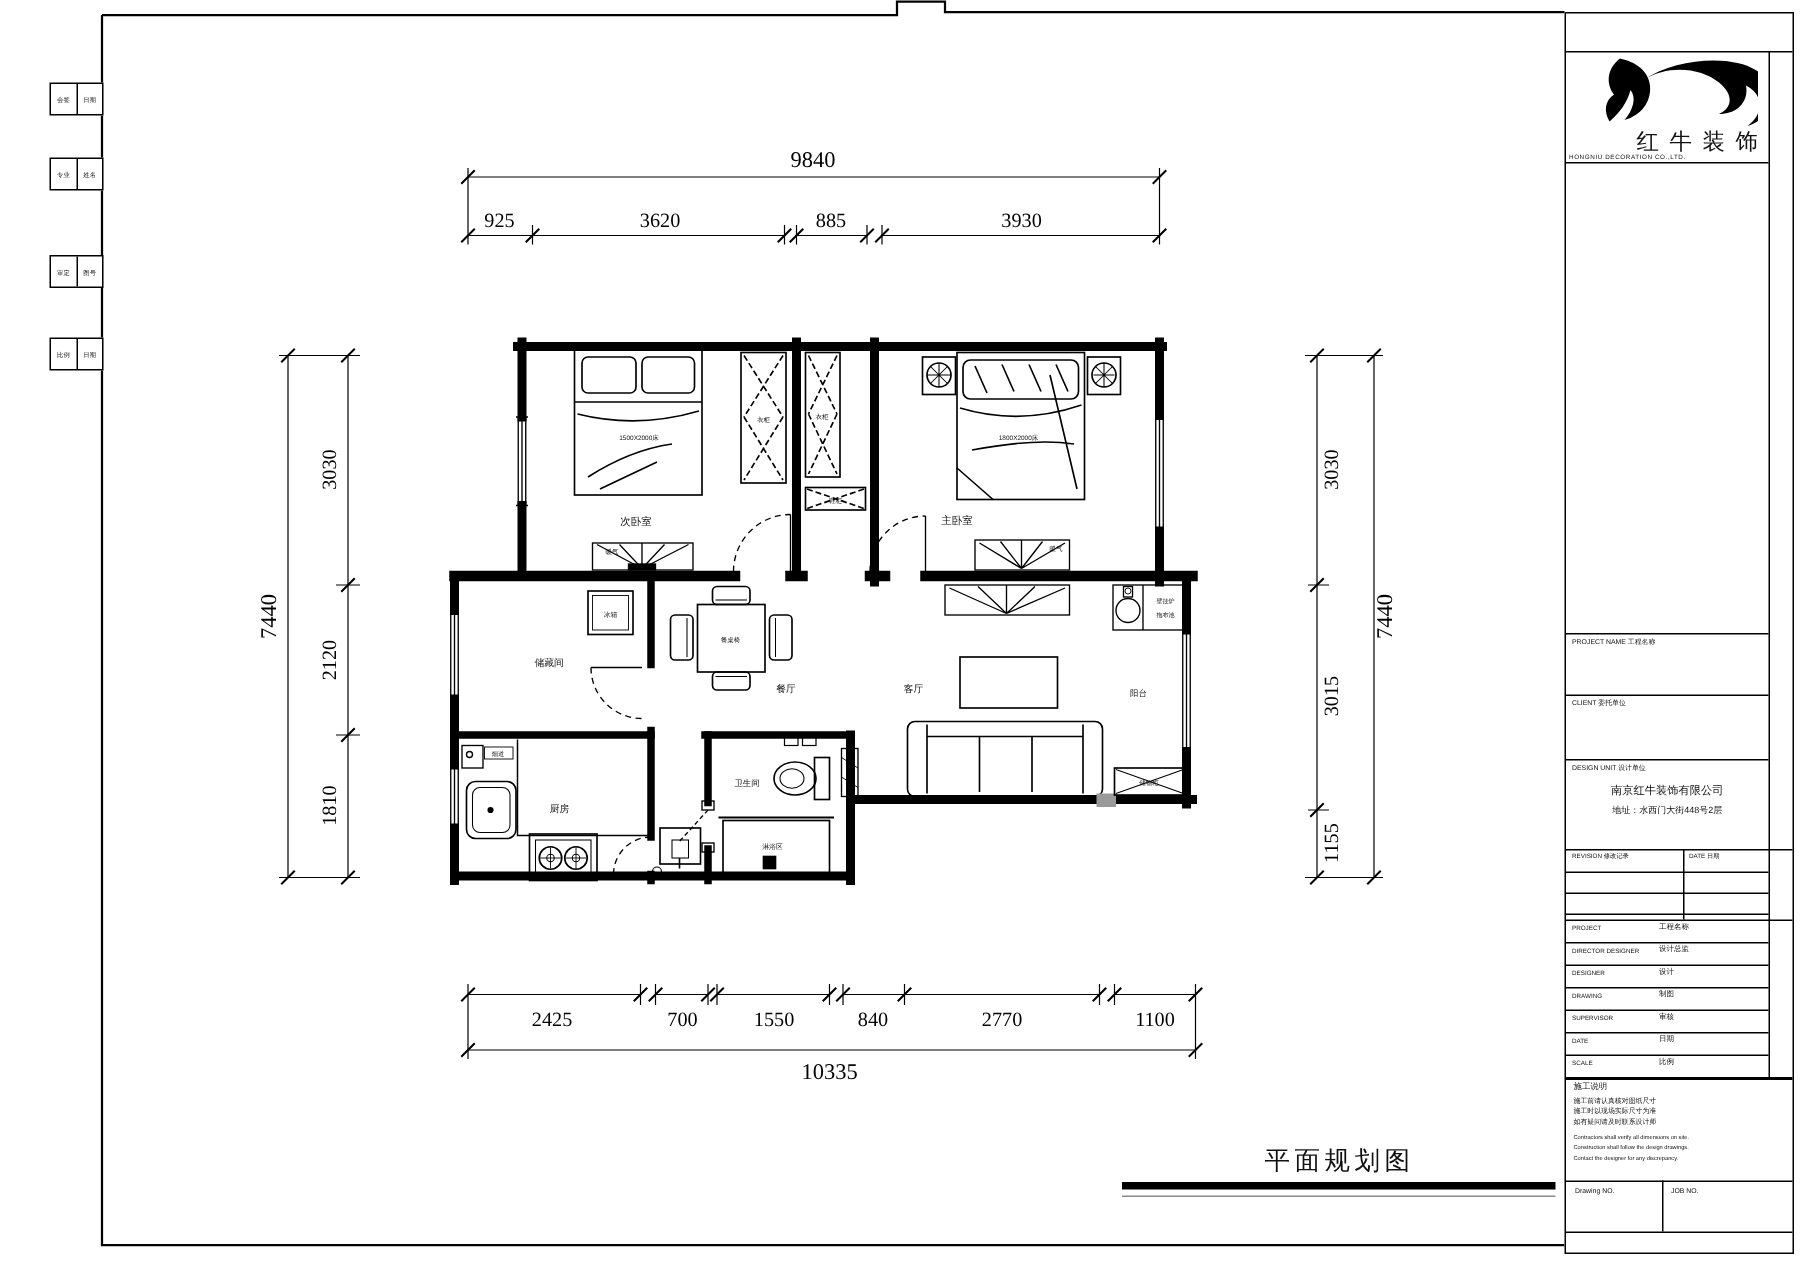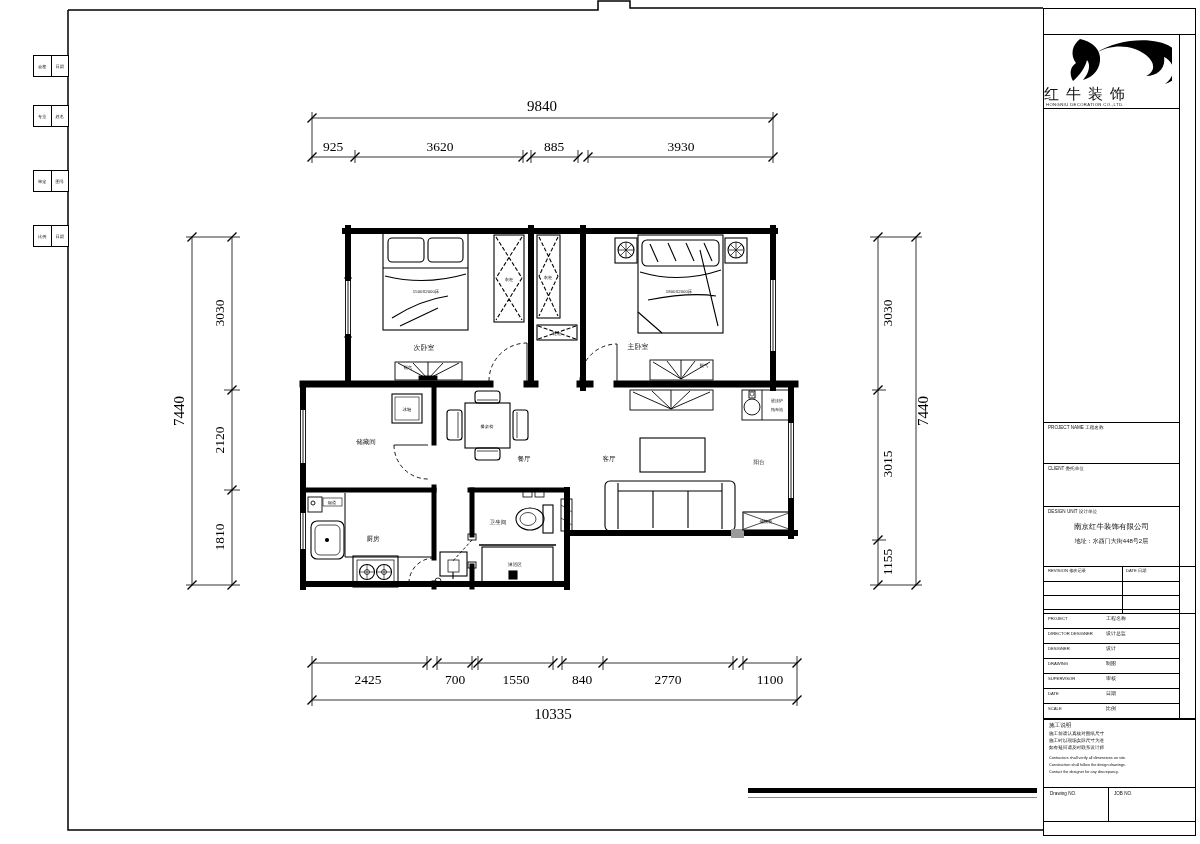--- a/index.html
+++ b/index.html
@@ -12,21 +12,21 @@
   .hl{position:absolute;left:0;right:0;height:0;border-top:1px solid #000;}
   .hl2{position:absolute;left:0;right:0;height:0;border-top:2px solid #000;}
   .vl{position:absolute;width:0;border-left:1px solid #000;}
   .t38{font-size:3.8px;line-height:6px;}
   .t4{font-size:4.2px;line-height:6px;}
   .t45{font-size:4.6px;line-height:7px;}
   .t5{font-size:5px;line-height:7px;}
   .t55{font-size:5.6px;line-height:8px;}
   .t6{font-size:6px;line-height:9px;}
   .t75{font-size:7.5px;line-height:11px;}
-  .logo-name{position:absolute;left:0;right:16px;top:76px;text-align:left;font-size:15px;
+  .logo-name{position:absolute;left:0;right:16px;top:76px;text-align:right;font-size:15px;
              letter-spacing:7px;font-family:"Liberation Serif","DejaVu Serif",serif;}
   .logo-sub{position:absolute;left:2px;right:16px;top:93px;font-size:4.2px;letter-spacing:.4px;
             white-space:nowrap;overflow:hidden;}
   .row-en{position:absolute;left:4px;white-space:nowrap;}
   .row-cn{position:absolute;left:62px;white-space:nowrap;}
   
   .sign-box{position:absolute;left:33px;width:34px;height:20px;border:1px solid #000;display:flex;background:#fff;}
   .sign-box span{flex:1;display:flex;align-items:center;justify-content:center;font-size:4.2px;}
   .sign-box span:first-child{border-right:1px solid #000;}
   
@@ -312,20 +312,21 @@
   </div>
   <div class="sign-box" style="top:170px">
     <span>审定</span>
       <span>图号</span>
   </div>
   <div class="sign-box" style="top:225px">
     <span>比例</span>
       <span>日期</span>
   </div>
 
+  <div class="caption">平面规划图</div>
   <div class="caption-bar"></div>
   <div class="caption-bar2"></div>
 
   <div class="tb">
     <div class="hl" style="top:25px"></div>
     <div class="vl" style="left:135px;top:25px;height:684px"></div>
 
     <svg class="abs" style="left:18px;top:28px" width="110" height="50" viewBox="0 0 110 50">
       <path fill="#000" d="M18,2 C10,8 8,18 14,26 C8,30 7,37 11,44 C18,38 23,31 25,23 C29,28 27,36 21,43 C32,40 39,31 38,20 C37,10 28,4 18,2 Z"></path>
       <path fill="#000" d="M34,16 C50,6 72,8 84,18 C94,26 93,35 84,39 C96,39 104,31 102,20 C114,26 114,39 103,47 C122,41 124,20 109,10 C92,-1 55,2 34,16 Z"></path>

